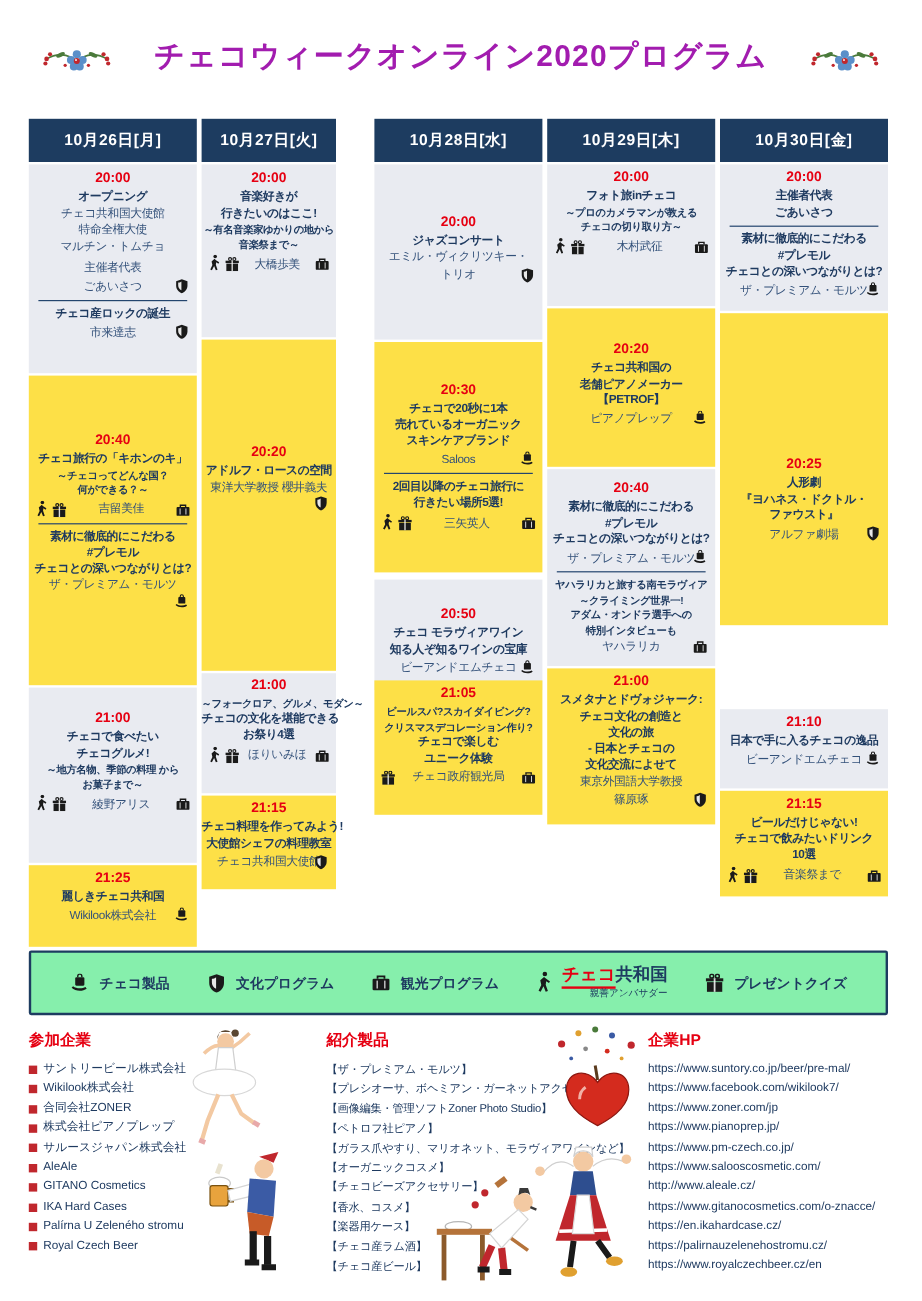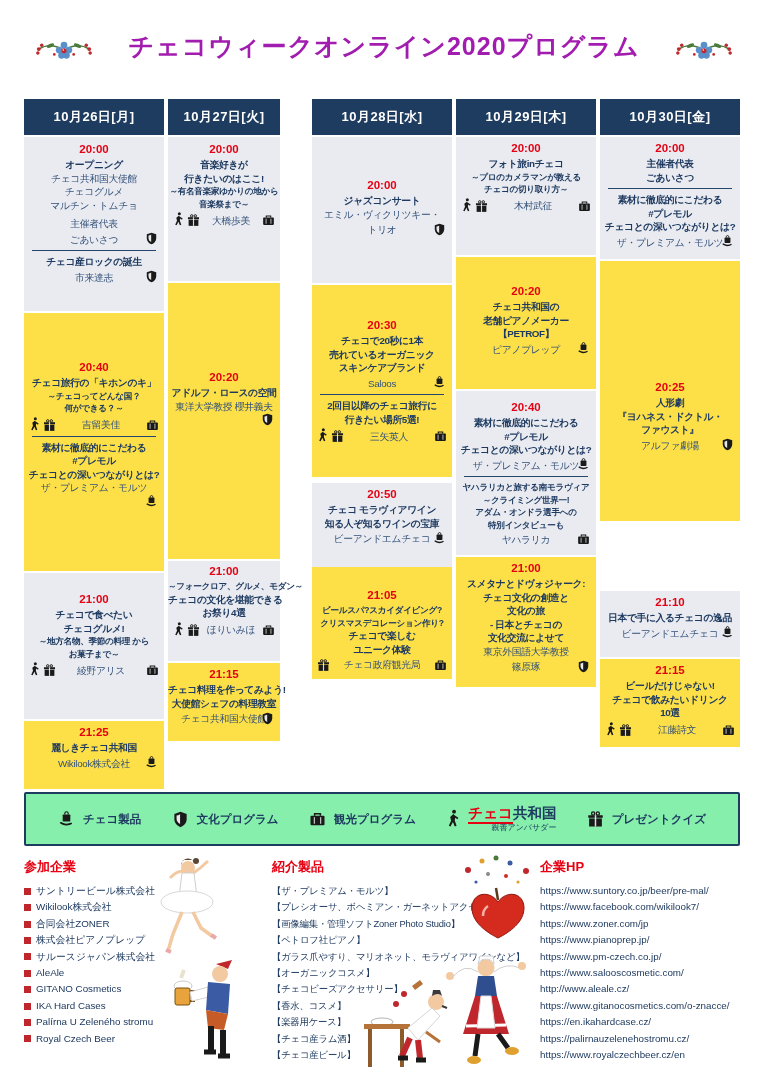--- a/index.html
+++ b/index.html
@@ -125,21 +125,21 @@
     </svg>
 
   <div id="schedule">
       <div class="col" style="left: 24px; width: 140px;">
         <div class="day-header">10月26日[月]</div>
         <div class="blocks">
           <div class="blk light" style="top: 2px; height: 174px; padding-top: 4px;">
             <div class="time">20:00</div>
             <div class="t-title">オープニング</div>
             <div class="t-text">チェコ共和国大使館</div>
-            <div class="t-text">チェコグルメ</div>
+            <div class="t-text">特命全権大使</div>
             <div class="t-text">マルチン・トムチョ</div>
             <div style="height: 5px;"></div>
             <div class="t-text">主催者代表</div>
             <div class="inline-row"><span class="t-text">ごあいさつ</span><svg class="icn">
                 <use href="#i-shield" xlink:href="#i-shield"></use>
               </svg></div>
             <div class="divider"></div>
             <div class="t-title">チェコ産ロックの誕生</div>
             <div class="inline-row"><span class="t-text">市来達志</span><svg class="icn">
                 <use href="#i-shield" xlink:href="#i-shield"></use>
@@ -309,29 +309,29 @@
                 </svg>
               </span>
               <span class="t-text name">三矢英人</span>
               <span class="grp">
                 <svg class="icn">
                   <use href="#i-briefcase" xlink:href="#i-briefcase"></use>
                 </svg>
               </span>
             </div>
           </div>
-          <div class="blk light" style="top: 348px; height: 92px; padding-top: 3px;">
+          <div class="blk light" style="top: 348px; height: 92px; padding-top: 21px;">
             <div class="time">20:50</div>
             <div class="t-title">チェコ モラヴィアワイン</div>
             <div class="t-title">知る人ぞ知るワインの宝庫</div>
             <div class="inline-row"><span class="t-text">ビーアンドエムチェコ</span><svg class="icn">
                 <use href="#i-product" xlink:href="#i-product"></use>
               </svg></div>
           </div>
-          <div class="blk dark" style="top: 432px; height: 112px; padding-top: 20px;">
+          <div class="blk dark" style="top: 432px; height: 112px; padding-top: 3px;">
             <div class="time">21:05</div>
             <div class="t-small">ビールスパ?スカイダイビング?</div>
             <div class="t-small">クリスマスデコレーション作り?</div>
             <div class="t-title">チェコで楽しむ</div>
             <div class="t-title">ユニーク体験</div>
             <div class="person-row">
               <span class="grp">
                 <svg class="icn">
                   <use href="#i-gift" xlink:href="#i-gift"></use>
                 </svg>
@@ -449,21 +449,21 @@
             <div class="t-title">10選</div>
             <div class="person-row">
               <span class="grp">
                 <svg class="icn icn-amb">
                   <use href="#i-ambassador" xlink:href="#i-ambassador"></use>
                 </svg>
                 <svg class="icn">
                   <use href="#i-gift" xlink:href="#i-gift"></use>
                 </svg>
               </span>
-              <span class="t-text name">江藤詩文</span>
+              <span class="t-text name">音楽祭まで</span>
               <span class="grp">
                 <svg class="icn">
                   <use href="#i-briefcase" xlink:href="#i-briefcase"></use>
                 </svg>
               </span>
             </div>
           </div>
         </div>
       </div>
     </div>

